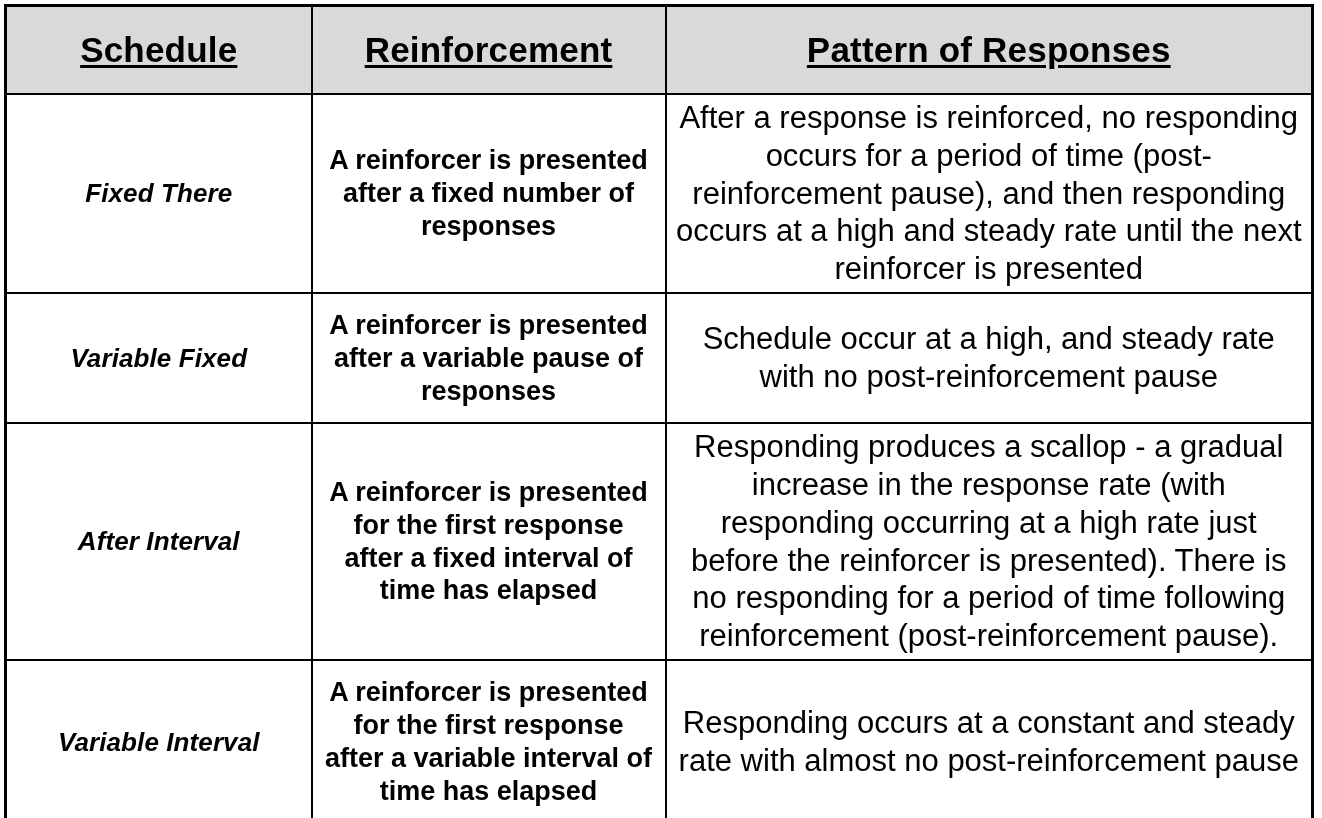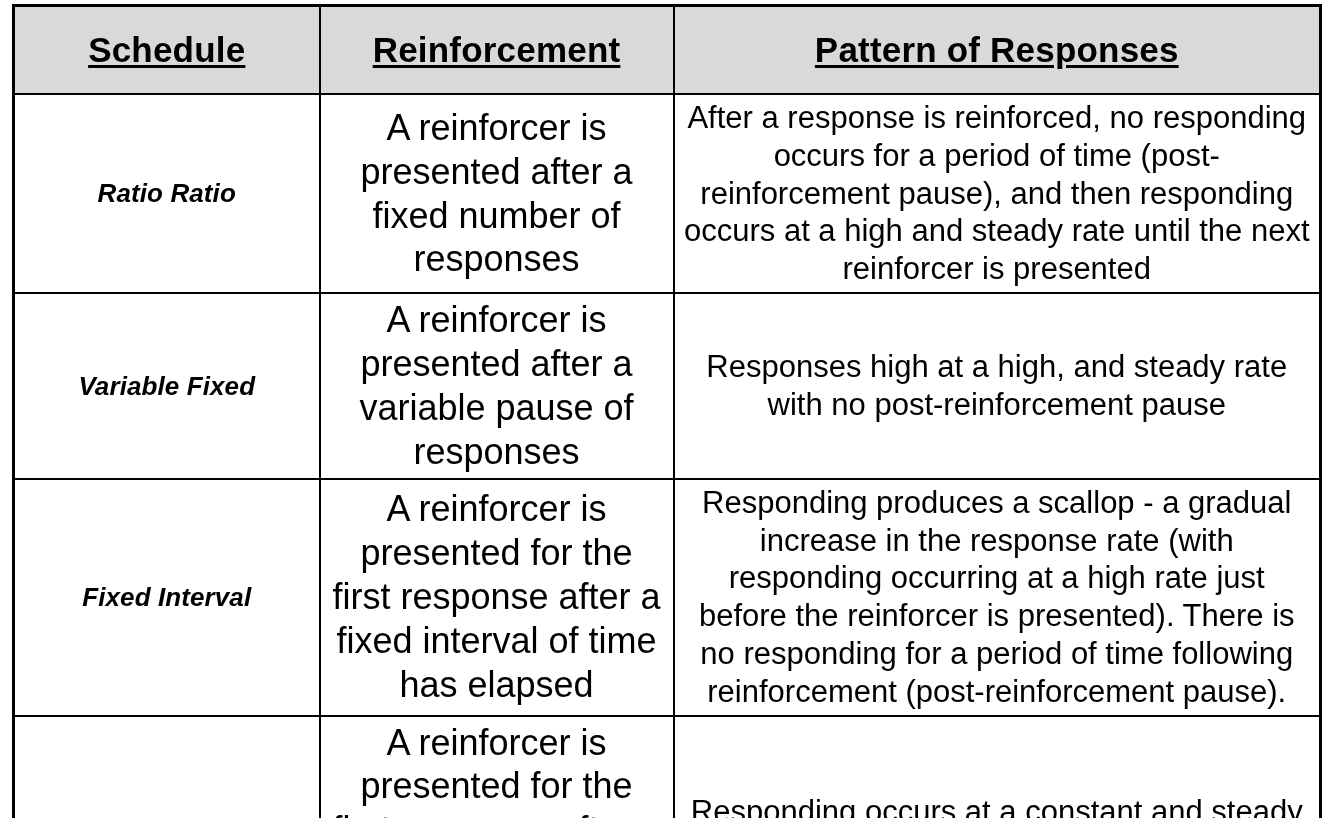--- a/index.html
+++ b/index.html
@@ -12,21 +12,21 @@
     height: 818px;
     font-family: "Liberation Sans", sans-serif;
     color: #000000;
     overflow: hidden;
   }
 
   .page {
     width: 1175px;
     height: 818px;
     box-sizing: border-box;
-    padding: 4px 11px 9px 12px;
+    padding: 4px 11px 9px 4px;
     background: #ffffff;
   }
 
   table.schedule-table {
     width: 100%;
     height: 100%;
     border-collapse: collapse;
     table-layout: fixed;
     border: 3px solid #000000;
     background: #ffffff;
@@ -64,22 +64,22 @@
 
   
   .cell-schedule {
     font-size: 26px;
     font-weight: bold;
     font-style: italic;
     line-height: 1.25;
     letter-spacing: 0.1px;
   }
   .cell-reinforcement {
-    font-size: 36px;
-    font-weight: normal;
+    font-size: 27px;
+    font-weight: bold;
     line-height: 1.22;
   }
   .cell-pattern {
     font-size: 31px;
     font-weight: normal;
     line-height: 1.22;
     padding-left: 14px;
     padding-right: 14px;
   }
 
@@ -107,31 +107,31 @@
         <th>
           <span class="header-label">Reinforcement</span>
         </th>
         <th>
           <span class="header-label">Pattern of Responses</span>
         </th>
       </tr>
     </thead>
     <tbody>
       <tr class="row-0">
-        <td class="cell-schedule">Ratio Ratio</td>
+        <td class="cell-schedule">Fixed There</td>
         <td class="cell-reinforcement">A reinforcer is presented after a fixed number of responses</td>
         <td class="cell-pattern">After a response is reinforced, no responding occurs for a period of time (post-reinforcement pause), and then responding occurs at a high and steady rate until the next reinforcer is presented</td>
       </tr>
       <tr class="row-1">
         <td class="cell-schedule">Variable Fixed</td>
         <td class="cell-reinforcement">A reinforcer is presented after a variable pause of responses</td>
-        <td class="cell-pattern">Responses high at a high, and steady rate with no post-reinforcement pause</td>
+        <td class="cell-pattern">Schedule occur at a high, and steady rate with no post-reinforcement pause</td>
       </tr>
       <tr class="row-2">
-        <td class="cell-schedule">Fixed Interval</td>
+        <td class="cell-schedule">After Interval</td>
         <td class="cell-reinforcement">A reinforcer is presented for the first response after a fixed interval of time has elapsed</td>
         <td class="cell-pattern">Responding produces a scallop - a gradual increase in the response rate (with responding occurring at a high rate just before the reinforcer is presented).  There is no responding for a period of time following reinforcement (post-reinforcement pause).</td>
       </tr>
       <tr class="row-3">
         <td class="cell-schedule">Variable Interval</td>
         <td class="cell-reinforcement">A reinforcer is presented for the first response after a variable interval of time has elapsed</td>
         <td class="cell-pattern">Responding occurs at a constant and steady rate with almost no post-reinforcement pause</td>
       </tr>
     </tbody>
   </table>

